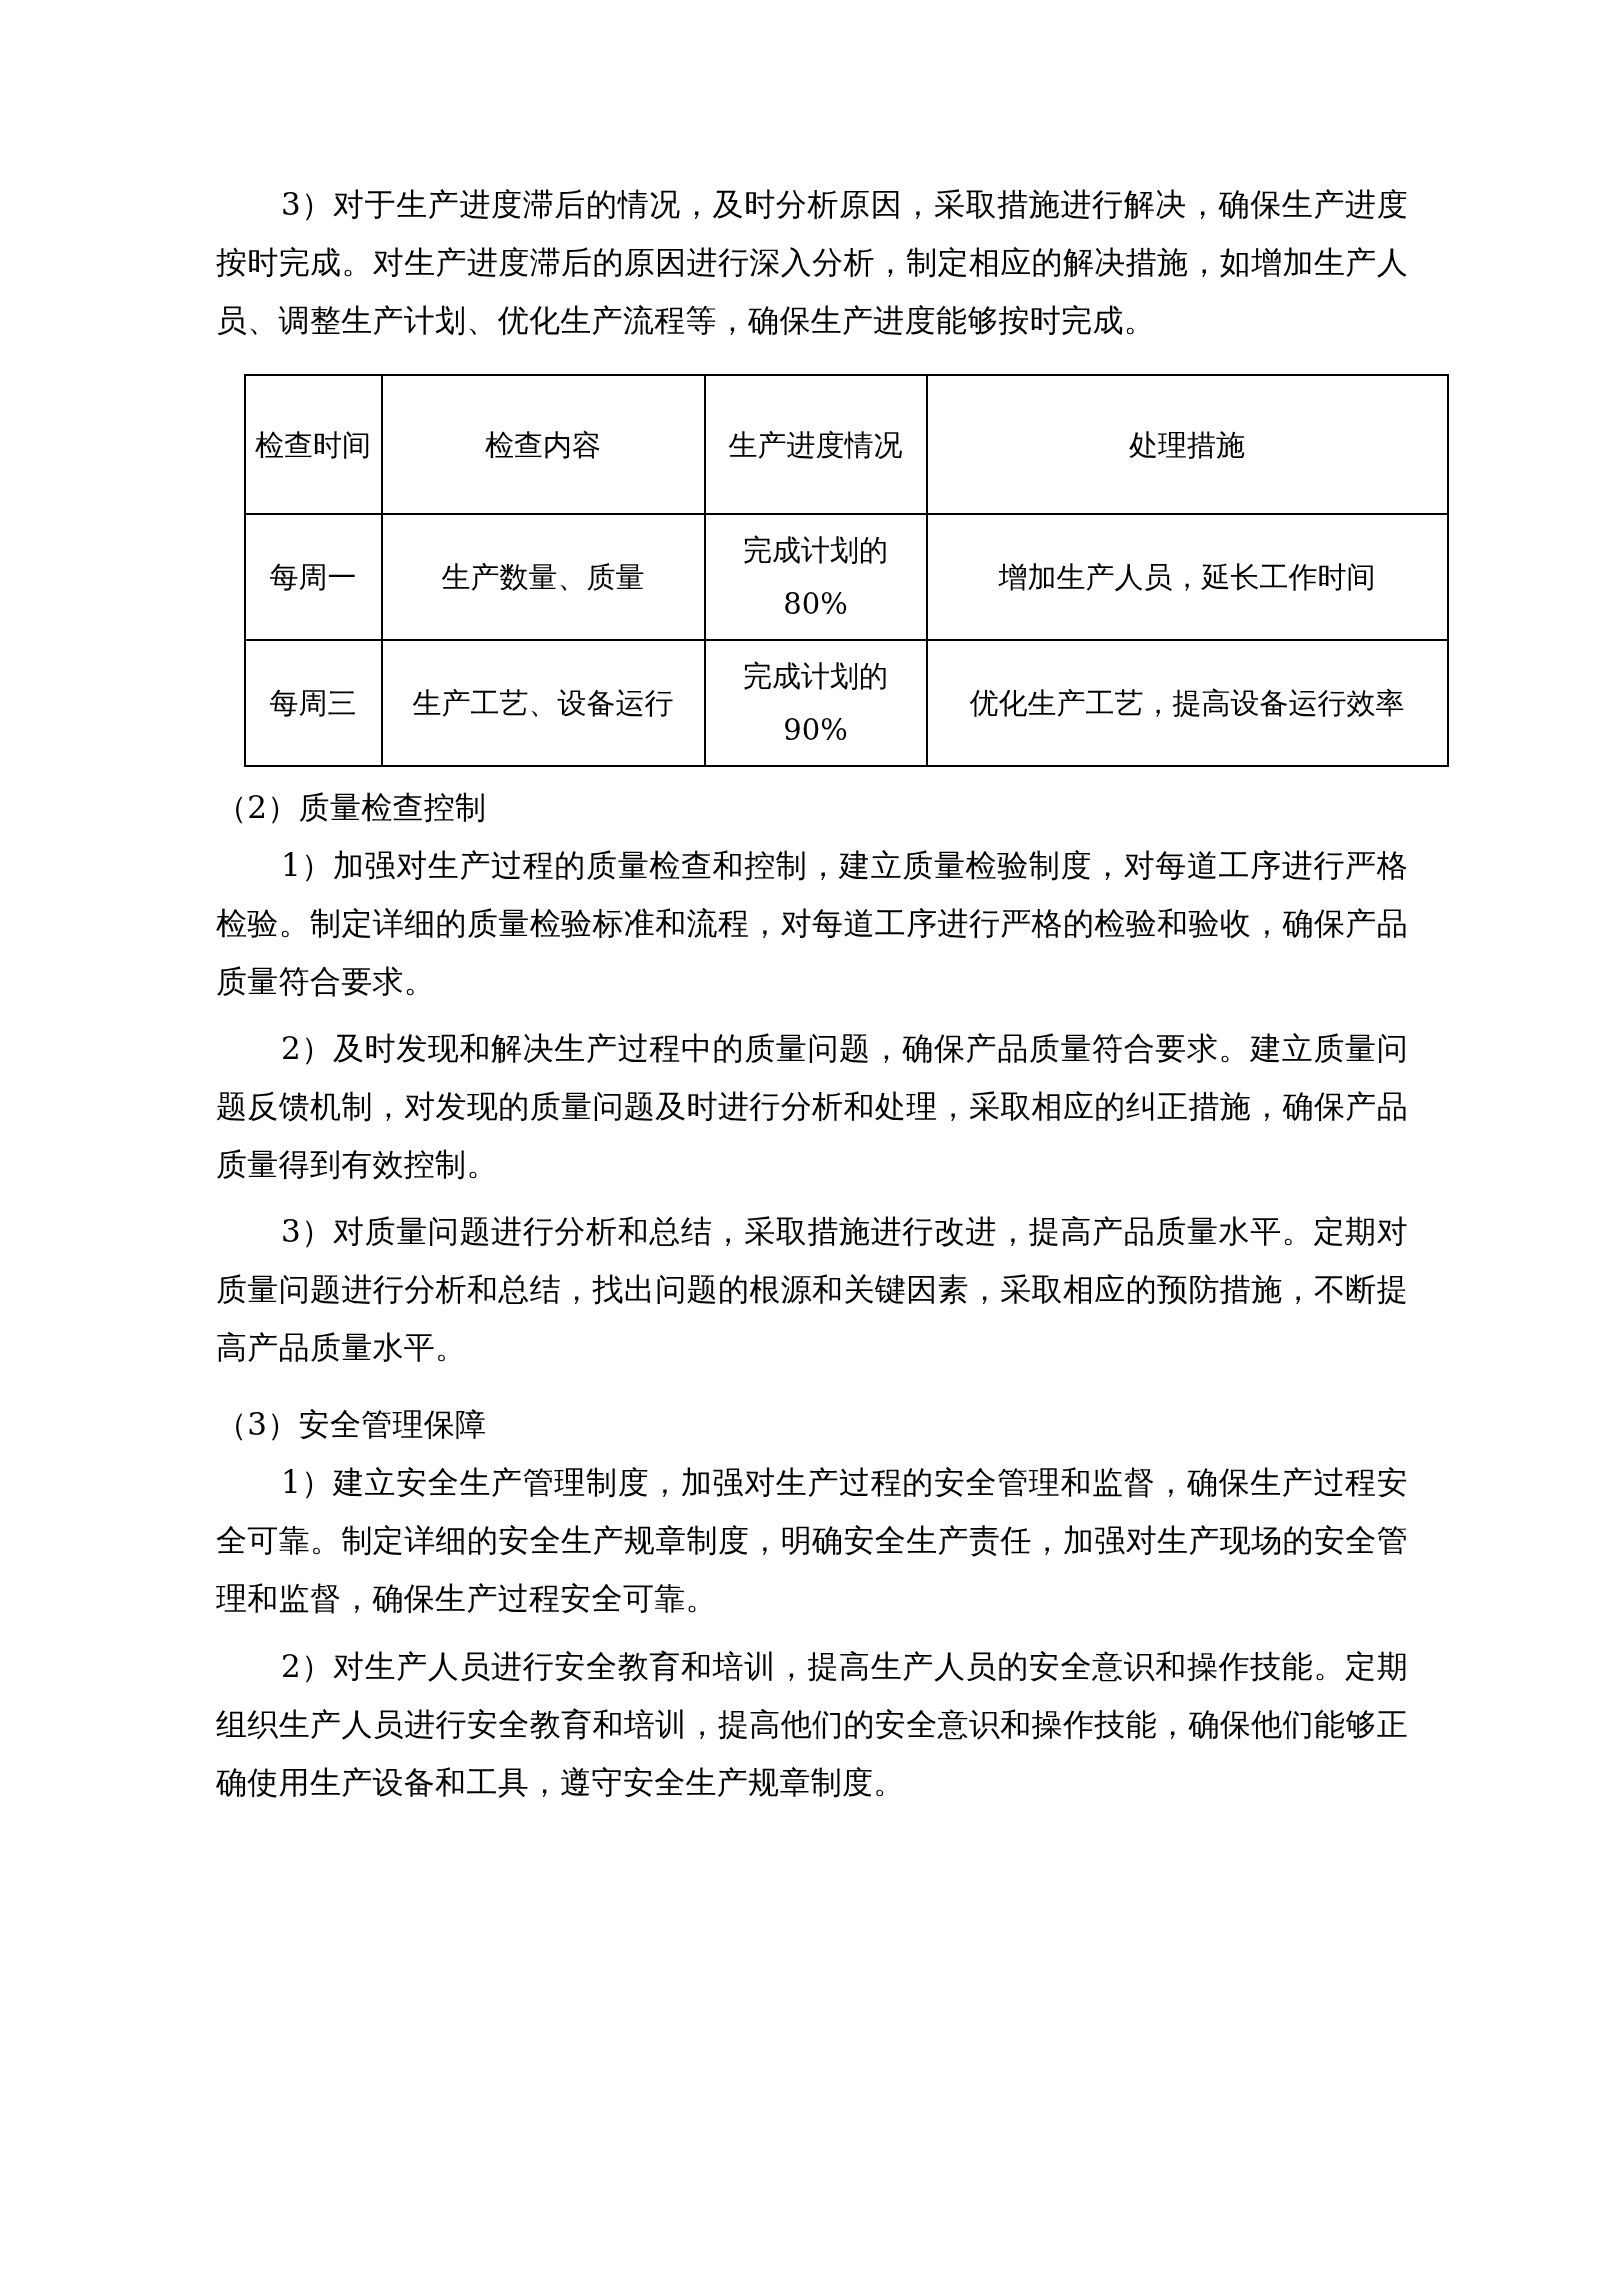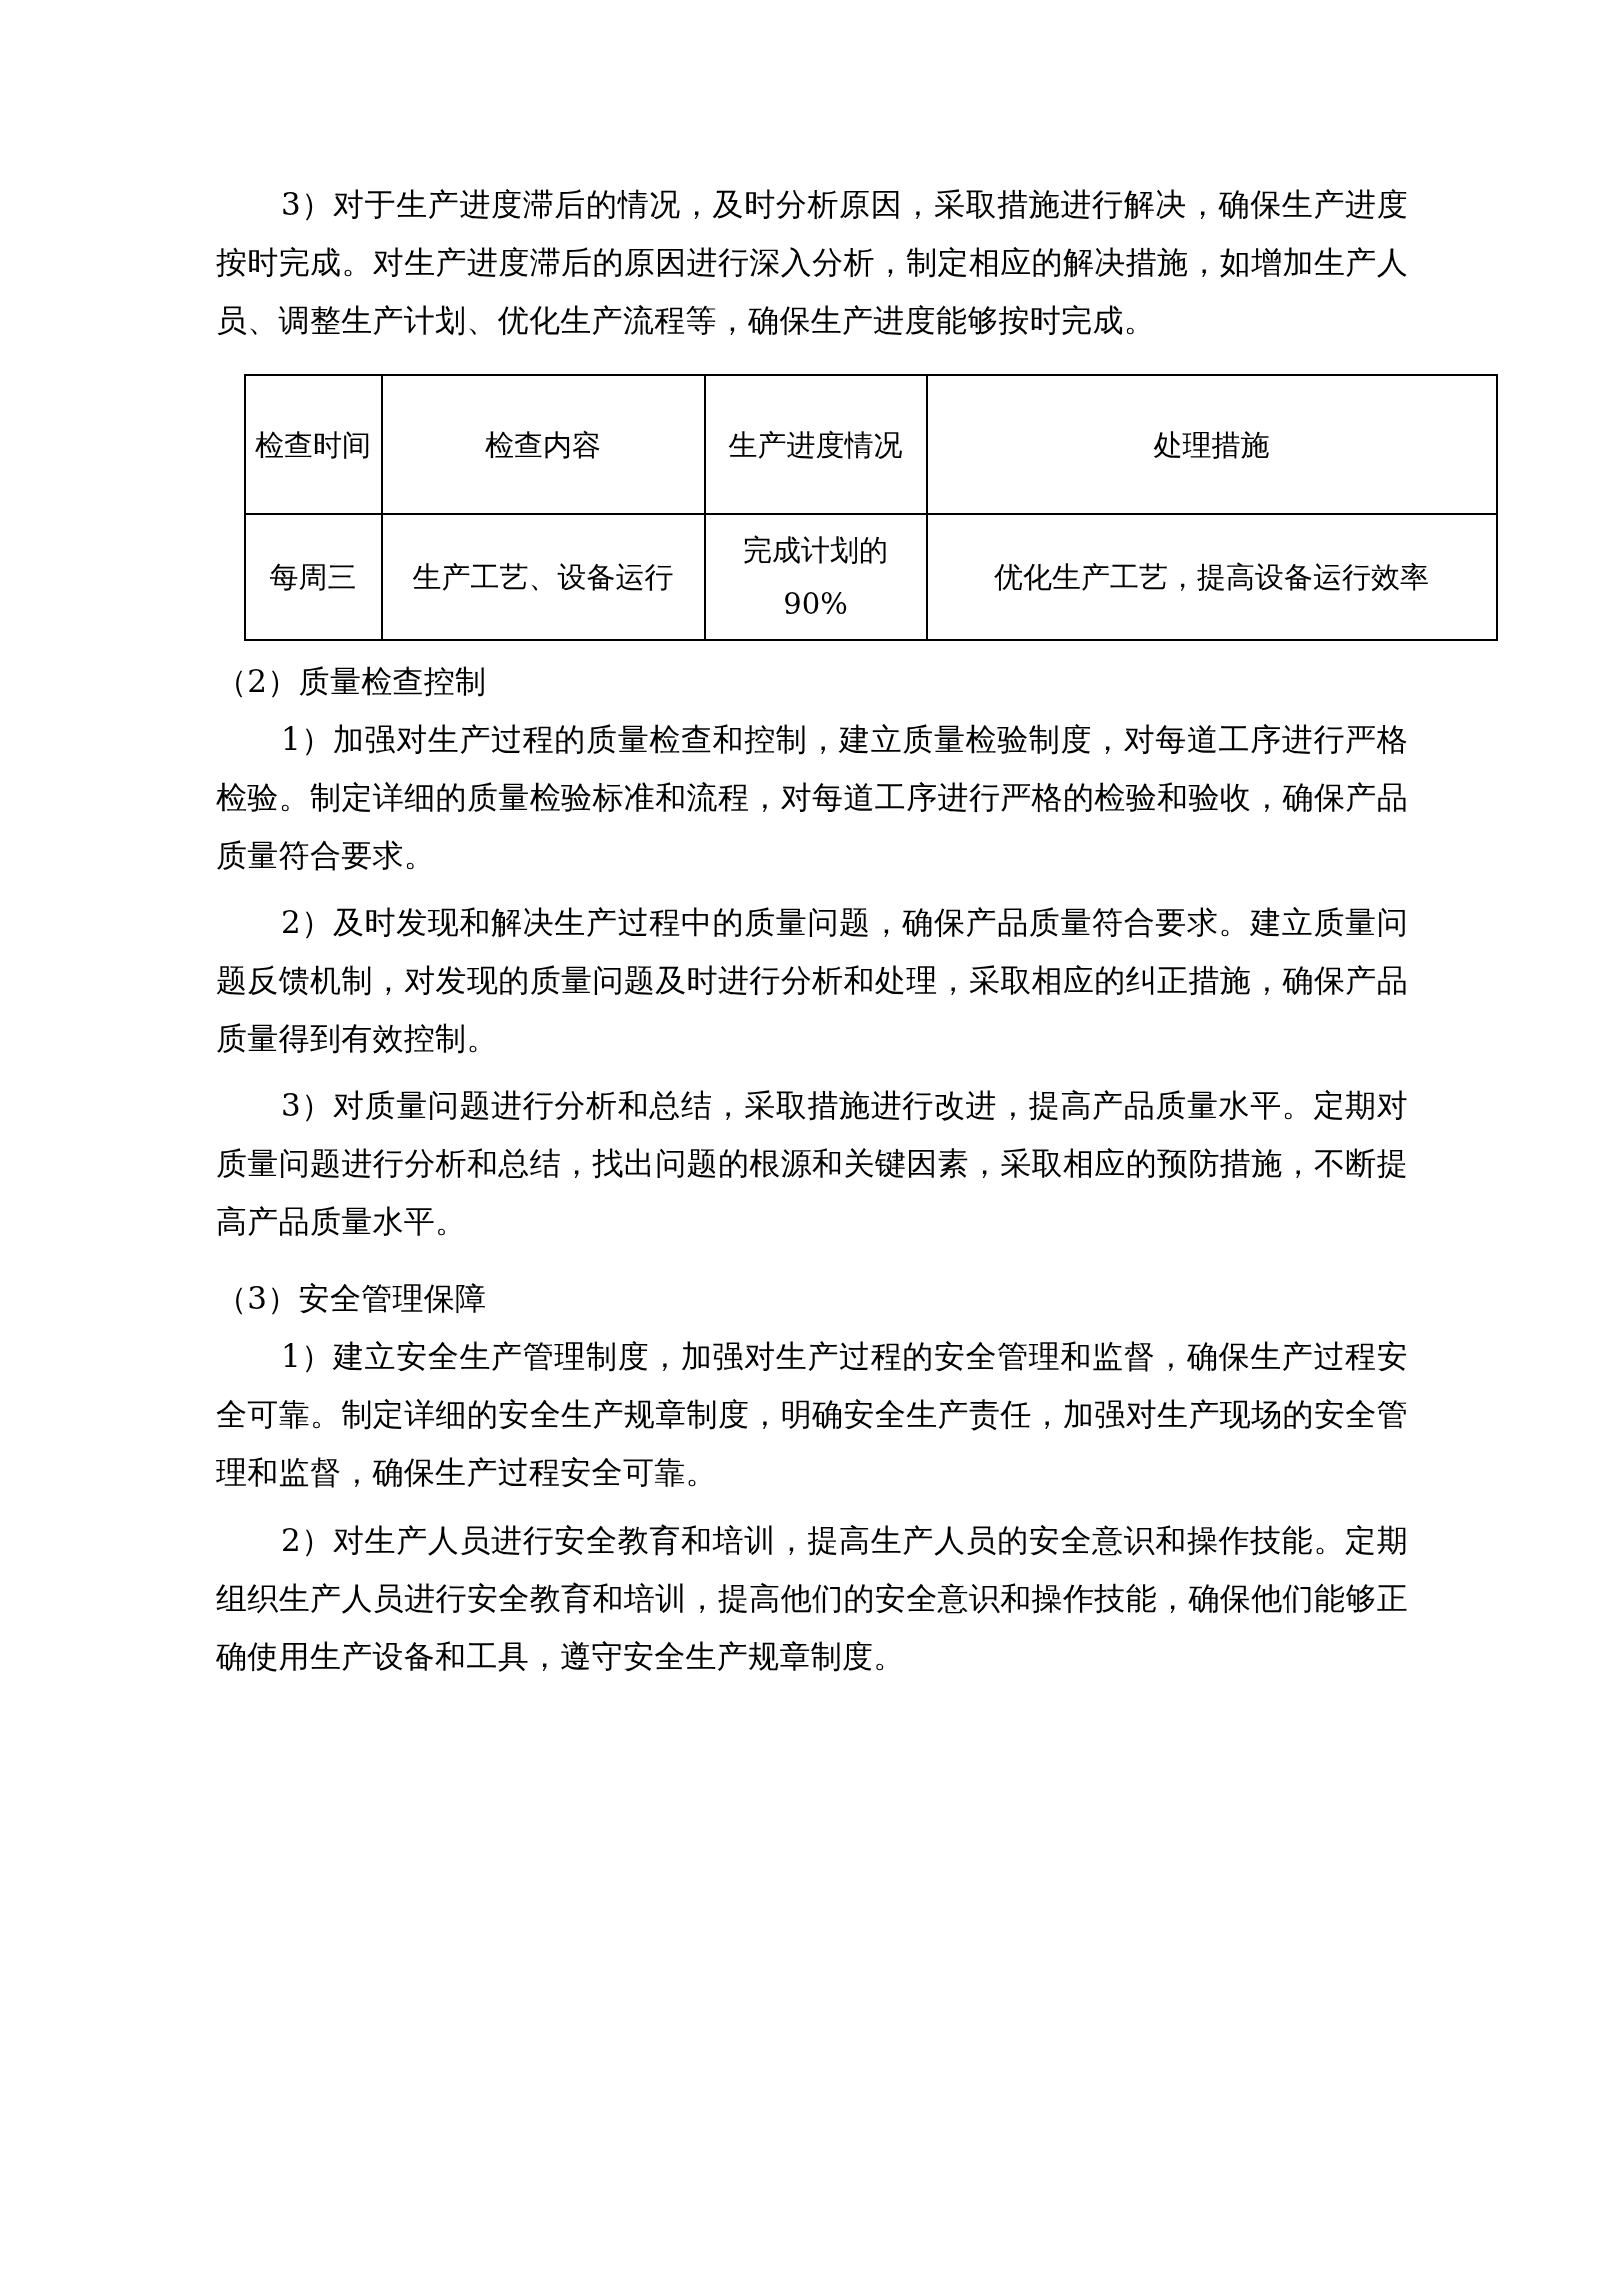--- a/index.html
+++ b/index.html
@@ -70,38 +70,44 @@
     height: 139px;
   }
 
   table.doc-table tr.body-row td {
     height: 126px;
   }
 
   .col-1 { width: 137px; }
   .col-2 { width: 323px; }
   .col-3 { width: 222px; }
-  .col-4 { width: 570px; }
+  .col-4 { width: 521px; }
 </style>
 </head>
 <body>
 
 <div class="page">
   <div class="content">
 
     <p class="para indent">3）对于生产进度滞后的情况，及时分析原因，采取措施进行解决，确保生产进度按时完成。对生产进度滞后的原因进行深入分析，制定相应的解决措施，如增加生产人员、调整生产计划、优化生产流程等，确保生产进度能够按时完成。</p>
 
     <div class="tbl-wrap">
       <table class="doc-table">
         <tbody>
           <tr class="head-row">
             <td class="col-1">检查时间</td>
             <td class="col-2">检查内容</td>
             <td class="col-3">生产进度情况</td>
             <td class="col-4">处理措施</td>
+          </tr>
+          <tr class="body-row">
+            <td class="col-1">每周一</td>
+            <td class="col-2">生产数量、质量</td>
+            <td class="col-3">完成计划的80%</td>
+            <td class="col-4">增加生产人员，延长工作时间</td>
           </tr>
           <tr class="body-row">
             <td class="col-1">每周三</td>
             <td class="col-2">生产工艺、设备运行</td>
             <td class="col-3">完成计划的90%</td>
             <td class="col-4">优化生产工艺，提高设备运行效率</td>
           </tr>
         </tbody>
       </table>
     </div>

